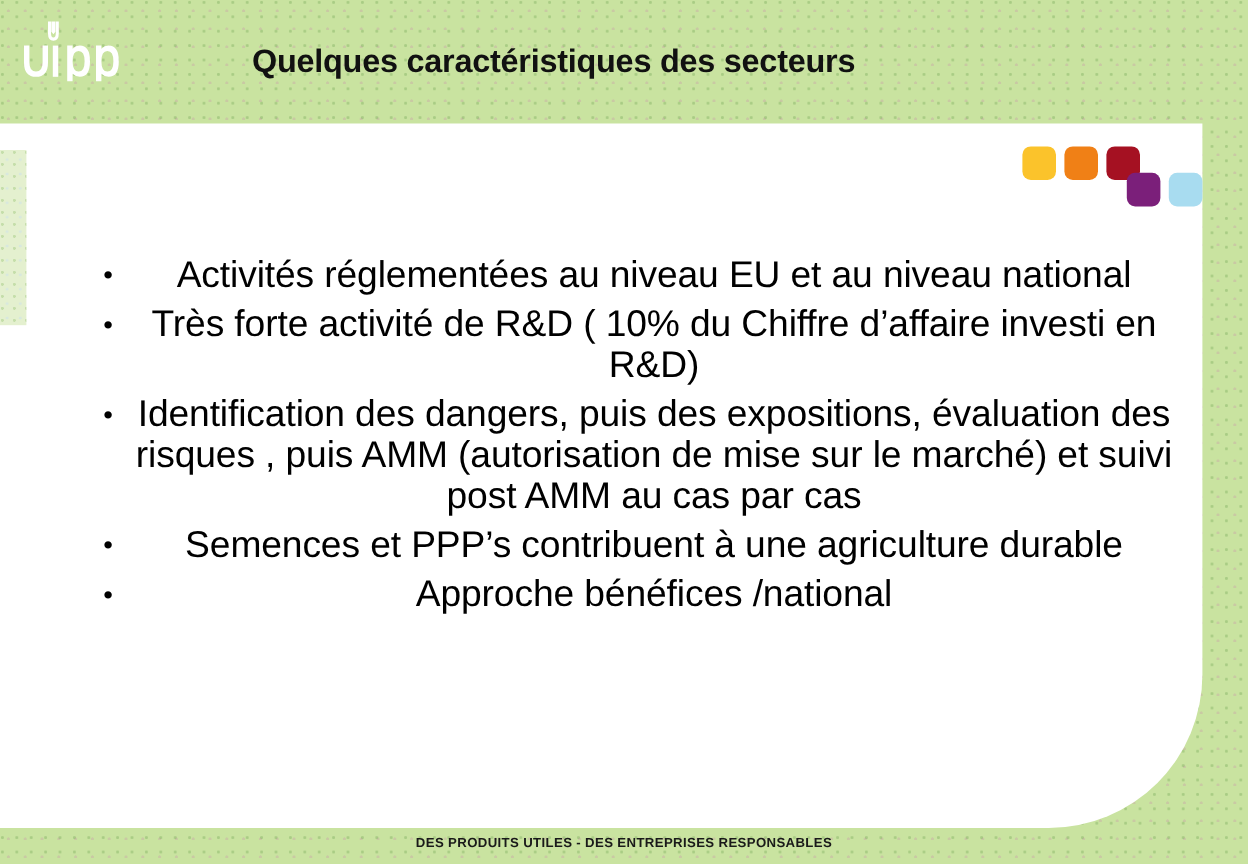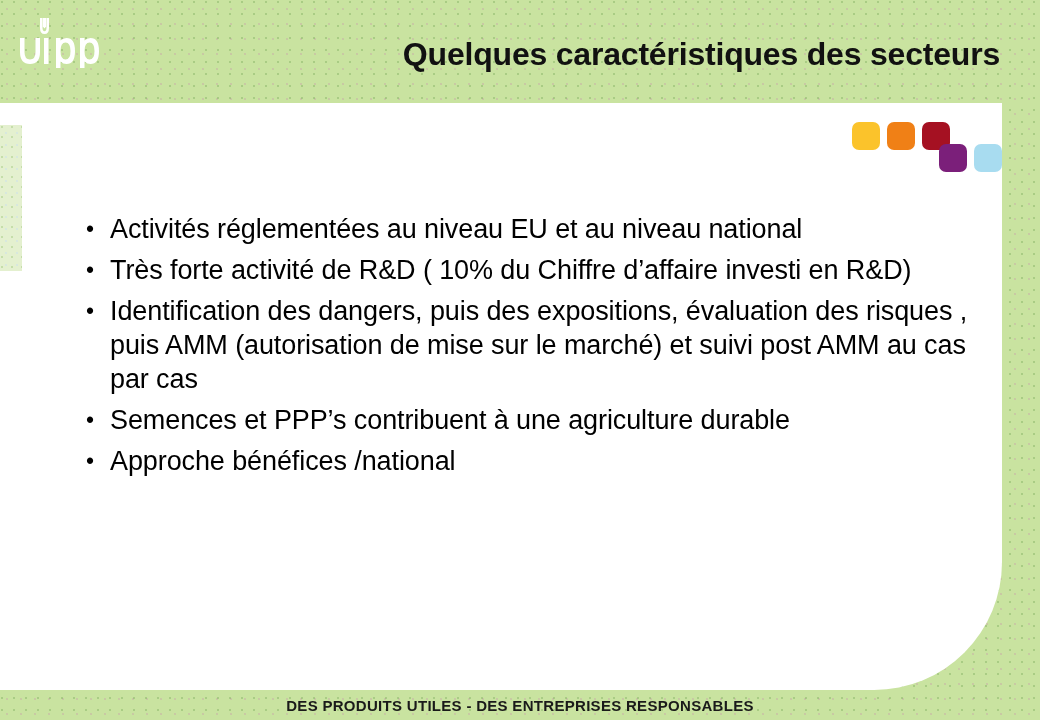--- a/index.html
+++ b/index.html
@@ -78,22 +78,22 @@
     letter-spacing: 0.2px;
     white-space: pre-line;
   }
 
   
   #slide-title {
     position: absolute;
     left: 210px;
     top: 36px;
     width: 790px;
-    text-align: right;
-    font-size: 32px;
+    text-align: left;
+    font-size: 27px;
     font-weight: bold;
     color: #111111;
     letter-spacing: -0.2px;
   }
 
   
   #chips {
     position: absolute;
     left: 852px;
     top: 122px;
@@ -124,40 +124,41 @@
     width: 30px;
     font-size: 23px;
     line-height: 34px;
     color: #000000;
     text-align: left;
     padding-left: 6px;
     box-sizing: border-box;
   }
   .bullet-text {
     flex: 1 1 auto;
-    font-size: 27px;
+    font-size: 31px;
     line-height: 34px;
     color: #000000;
     letter-spacing: -0.1px;
+    text-align: center;
   }
   .bullet-text b { font-weight: normal; }
 
   
   #footer {
     position: absolute;
     left: 0;
     top: 690px;
     width: 1040px;
     height: 30px;
     text-align: center;
   }
   #footer-text {
     display: inline-block;
     margin-top: 7px;
-    font-size: 15px;
+    font-size: 11px;
     font-weight: bold;
     color: #1a1a1a;
     letter-spacing: 0.3px;
   }
 </style>
 </head>
 <body>
 
 <div id="slide">
 

